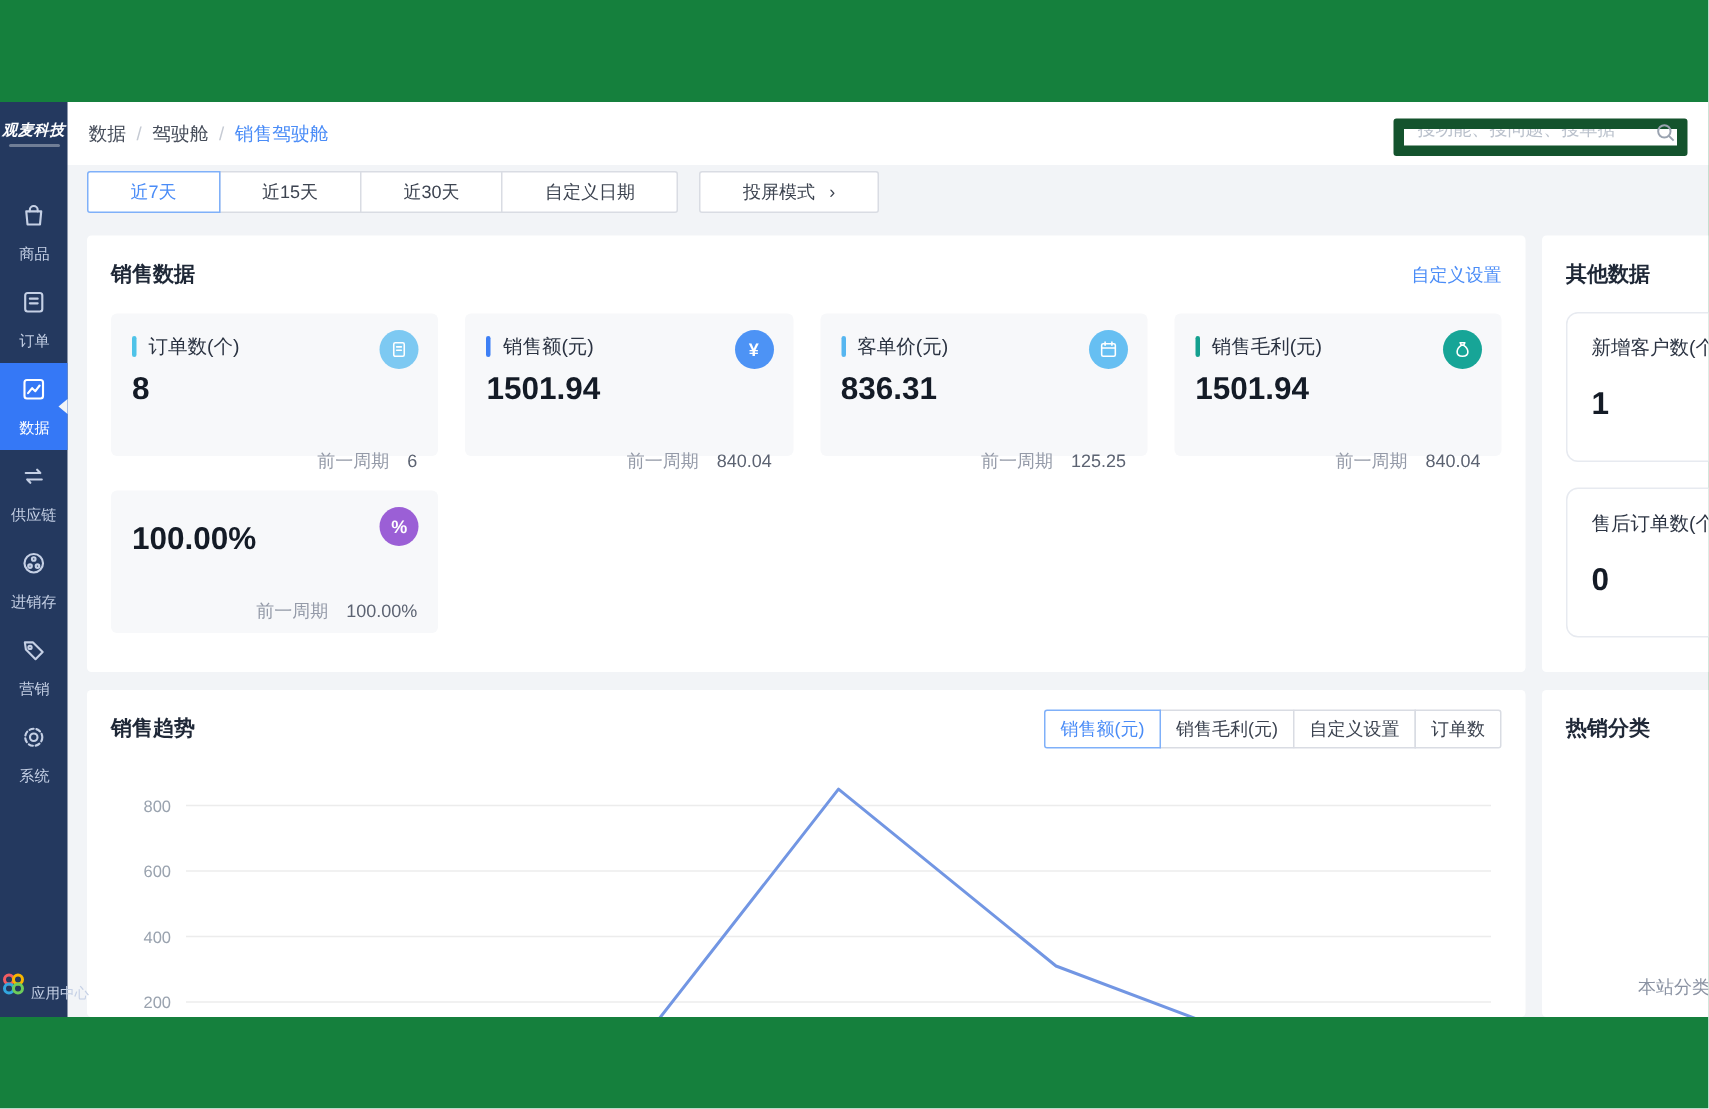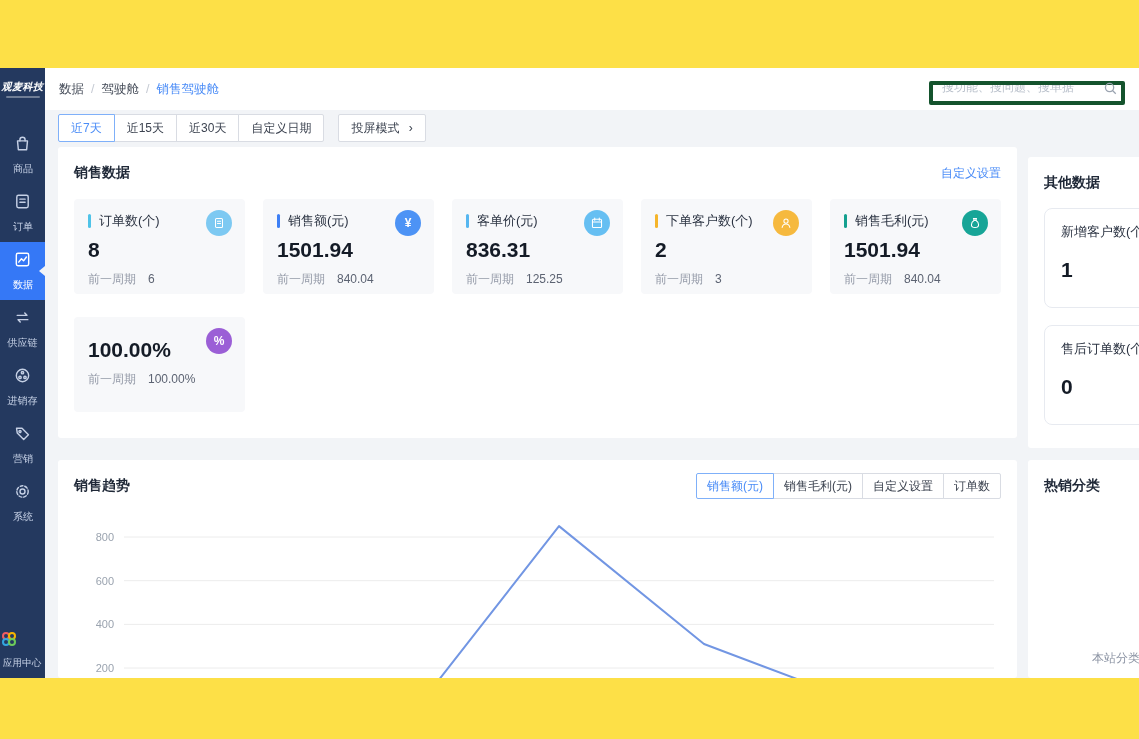--- a/index.html
+++ b/index.html
@@ -1,77 +1,77 @@
 <!DOCTYPE html>
 <html><head>
 <meta charset="utf-8">
 <style>
   * { margin:0; padding:0; box-sizing:border-box; }
   body { background:#fff; font-family:"Liberation Sans","DejaVu Sans",sans-serif; }
-  .screen { position:relative; width:1139px; height:739px; background:#fde047; overflow:hidden; }
+  .screen { position:relative; width:1139px; height:739px; background:#15803d; overflow:hidden; }
   .app { position:absolute; left:0; top:68px; width:1139px; height:610px; background:#f2f4f7; }
 
   
   .sidebar { position:absolute; left:0; top:0; width:45px; height:610px; background:#24395f; z-index:5; }
   .logo { height:42px; display:flex; flex-direction:column; align-items:center; justify-content:center; }
   .logo .brand { color:#fff; font-size:10px; font-weight:bold; font-style:italic; letter-spacing:.5px; white-space:nowrap; }
   .logo .brand-bar { margin-top:2px; width:34px; height:2px; background:rgba(255,255,255,.35); border-radius:1px; }
   .side-menu { margin-top:16px; }
   .side-item { position:relative; height:58px; display:flex; flex-direction:column; align-items:center; justify-content:center; color:#c5d0e5; cursor:pointer; }
   .side-item .si-label { font-size:11px; margin-top:4px; white-space:nowrap; transform:scale(.92); }
   .side-item svg { width:19px; height:19px; }
   .side-item.active { background:#3578f6; color:#fff; }
   .side-item.active .notch { position:absolute; right:0; top:50%; margin-top:-5px; width:0; height:0;
       border-top:5px solid transparent; border-bottom:5px solid transparent; border-right:6px solid #f2f4f7; }
-  .side-bottom { position:absolute; bottom:8px; left:0; width:45px; display:flex; flex-direction:column; align-items:flex-start; color:#c5d0e5; cursor:pointer; }
+  .side-bottom { position:absolute; bottom:8px; left:0; width:45px; display:flex; flex-direction:row; align-items:flex-end; color:#c5d0e5; cursor:pointer; }
   .side-bottom .si-label { font-size:11px; margin-top:3px; white-space:nowrap; transform:scale(.88); }
 
   
   .main { position:absolute; left:45px; top:0; width:1094px; height:610px; }
   .topbar { position:absolute; left:0; top:0; width:100%; height:42px; background:#fff; display:flex; align-items:center; justify-content:space-between; padding:0 14px; }
   .crumbs { font-size:12.5px; color:#454c59; display:flex; align-items:center; }
   .crumbs .sep { color:#c5cad3; margin:0 7px; }
   .crumbs .crumb { color:#454c59; cursor:pointer; }
   .crumbs .crumb-current { color:#4a8cf7; }
   .searchbox { position:relative; width:196px; height:24px; }
-  .searchbox input { width:100%; height:100%; border:4px solid #14532d; border-radius:2px; font-size:12px; color:#333; padding:0 28px 11px 9px; outline:none; background:#fff; }
+  .searchbox input { width:100%; height:100%; border:7px solid #14532d; border-radius:2px; font-size:12px; color:#333; padding:0 28px 11px 9px; outline:none; background:#fff; }
   .searchbox input::placeholder { color:#b9c0cb; }
   .searchbox .mag { position:absolute; right:7px; top:4px; width:15px; height:15px; cursor:pointer; }
 
   
   .filter-row { position:absolute; left:13px; top:46px; display:flex; align-items:center; }
   .btn-group { display:inline-flex; }
-  .btn { height:28px; line-height:26px; padding:0 12px; background:#fff; border:1px solid #d9dce3; font-size:12px; color:#3c4350; cursor:pointer; margin-left:-1px; white-space:nowrap; }
+  .btn { height:28px; line-height:26px; padding:0 28px; background:#fff; border:1px solid #d9dce3; font-size:12px; color:#3c4350; cursor:pointer; margin-left:-1px; white-space:nowrap; }
   .btn:first-child { margin-left:0; border-radius:2px 0 0 2px; }
   .btn:last-child { border-radius:0 2px 2px 0; }
   .btn.single { border-radius:2px; margin-left:14px; }
   .btn.active { color:#4a8cf7; border-color:#7fb0f9; position:relative; z-index:1; }
   .btn .chev { margin-left:6px; color:#3c4350; font-size:12px; }
 
   
   .panel { position:absolute; background:#fff; border-radius:3px; overflow:hidden; }
-  .panel-sales { left:13px; top:79px; width:959px; height:291px; padding:16px; }
+  .panel-sales { left:13px; top:89px; width:959px; height:291px; padding:16px; }
   .panel-other { left:983px; top:89px; width:300px; height:291px; padding:16px; }
   .panel-trend { left:13px; top:392px; width:959px; height:218px; padding:16px; }
   .panel-hot   { left:983px; top:392px; width:300px; height:218px; padding:16px; }
   .panel-head { display:flex; align-items:center; justify-content:space-between; height:20px; }
   .panel-title { font-size:14px; font-weight:bold; color:#1f2837; }
   .link { font-size:12px; color:#4a8cf7; cursor:pointer; }
 
   
-  .cards-grid { margin-top:16px; display:grid; grid-template-columns:repeat(5,1fr); column-gap:18px; row-gap:23px; }
+  .cards-grid { margin-top:16px; display:grid; grid-template-columns:repeat(4,1fr); column-gap:18px; row-gap:23px; }
   .stat-card { position:relative; height:95px; background:#f7f8fa; border-radius:4px; padding:13px 14px; }
   .stat-label-row { display:flex; align-items:center; }
   .accent { width:3px; height:14px; border-radius:2px; }
   .stat-label { font-size:13px; color:#2b3342; margin-left:8px; }
   .stat-icon { position:absolute; right:13px; top:11px; width:26px; height:26px; border-radius:50%;
       display:flex; align-items:center; justify-content:center; color:#fff; font-size:12px; font-weight:bold; }
   .stat-icon svg { width:14px; height:14px; }
   .stat-value { margin-top:8px; font-size:21px; font-weight:bold; color:#141b26; }
-  .stat-prev { margin-top:9px; font-size:12px; color:#949aa8; }
+  .stat-prev { margin-top:27px; font-size:12px; color:#949aa8;text-align:right; }
   .stat-prev .pv { color:#5c6372; margin-left:12px; }
 
   
   .other-cards { margin-top:15px; }
   .other-card { width:268px; height:100px; border:1px solid #e7eaf0; border-radius:8px; background:#fff; padding:14px 16px; margin-bottom:17px; }
   .other-label { font-size:13px; color:#2b3342; }
   .other-value { margin-top:17px; font-size:21px; font-weight:bold; color:#141b26; }
 
   
   .trend-tabs .btn { height:26px; line-height:24px; padding:0 10px; }
@@ -228,34 +228,20 @@
                 <svg viewBox="0 0 16 16" fill="none" stroke="#fff" stroke-width="1.2" stroke-linecap="round" stroke-linejoin="round">
                   <rect x="2.8" y="3.6" width="10.4" height="9.6" rx="1.2"></rect>
                   <path d="M5.4 2.4v2.4M10.6 2.4v2.4M2.8 6.8h10.4"></path>
                 </svg>
               </span>
               <div class="stat-value">836.31</div>
               <div class="stat-prev"><span>前一周期</span><span class="pv">125.25</span></div>
             </div>
             <div class="stat-card">
               <div class="stat-label-row">
-                <span class="accent" style="background:#f5b52b"></span>
-                <span class="stat-label">下单客户数(个)</span>
-              </div>
-              <span class="stat-icon" style="background:#f6b93e">
-                <svg viewBox="0 0 16 16" fill="none" stroke="#fff" stroke-width="1.2" stroke-linecap="round" stroke-linejoin="round">
-                  <circle cx="8" cy="5.8" r="2.4"></circle>
-                  <path d="M3.6 13c.5-2.6 2.1-3.9 4.4-3.9s3.9 1.3 4.4 3.9"></path>
-                </svg>
-              </span>
-              <div class="stat-value">2</div>
-              <div class="stat-prev"><span>前一周期</span><span class="pv">3</span></div>
-            </div>
-            <div class="stat-card">
-              <div class="stat-label-row">
                 <span class="accent" style="background:#14a08f"></span>
                 <span class="stat-label">销售毛利(元)</span>
               </div>
               <span class="stat-icon" style="background:#17a597">
                 <svg viewBox="0 0 16 16" fill="none" stroke="#fff" stroke-width="1.2" stroke-linecap="round" stroke-linejoin="round">
                   <path d="M6.2 2.8h3.6L8.9 4.8H7.1z"></path>
                   <path d="M7.1 4.8C5 6.2 3.9 8 3.9 9.9c0 2 1.8 3.2 4.1 3.2s4.1-1.2 4.1-3.2c0-1.9-1.1-3.7-3.2-5.1z"></path>
                 </svg>
               </span>
               <div class="stat-value">1501.94</div>

